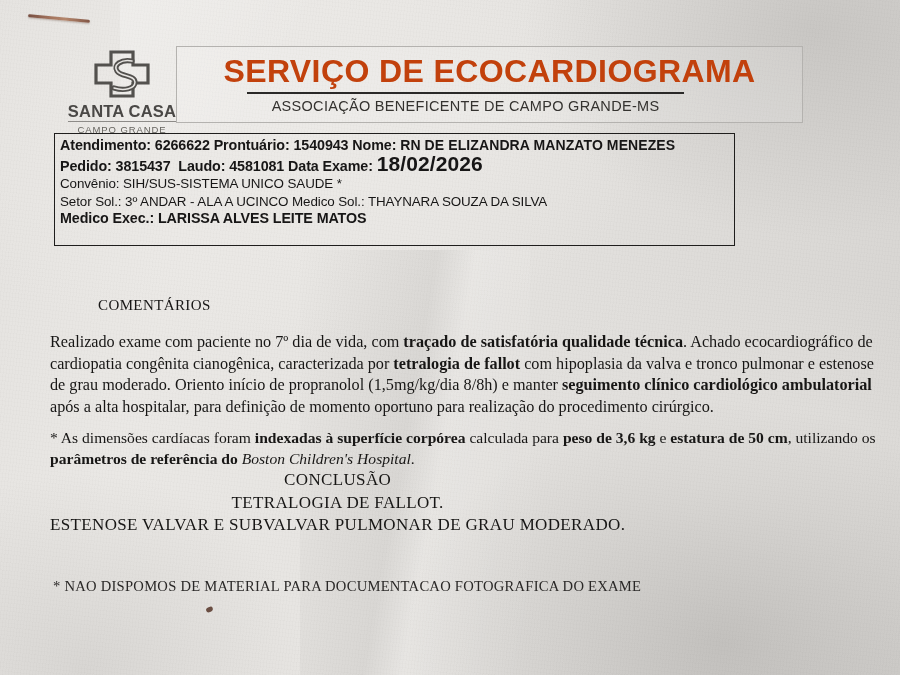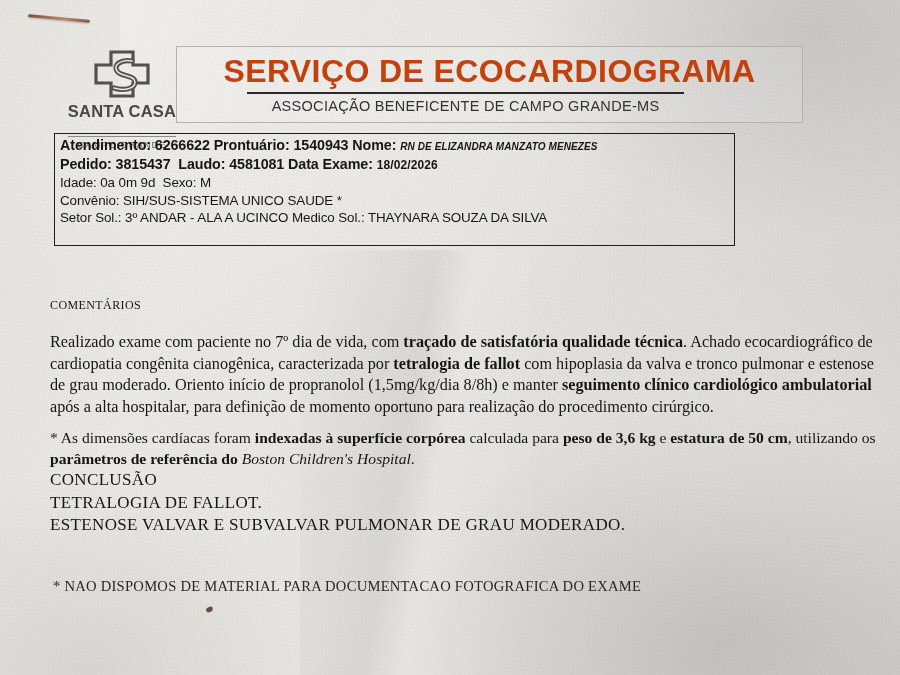--- a/index.html
+++ b/index.html
@@ -87,21 +87,21 @@
   }
   .logo-mark { width: 62px; height: 52px; margin: 0 auto; display: block; }
   .logo-name {
     font-family: "Liberation Sans", sans-serif;
     font-weight: bold;
     font-size: 16.5px;
     letter-spacing: .2px;
     color: #4a4846;
     margin-top: 2px;
     border-bottom: 1px solid #8d8b88;
-    padding-bottom: 15px;
+    padding-bottom: 0;
     display: inline-block;
   }
   .logo-sub {
     font-family: "Liberation Sans", sans-serif;
     font-size: 9.5px;
     letter-spacing: .9px;
     color: #66645f;
     margin-top: 2px;
   }
 
@@ -152,52 +152,54 @@
     color: #171616;
   }
   .data-line {
     font-size: 14.3px;
     line-height: 17.6px;
     white-space: nowrap;
     letter-spacing: -.1px;
   }
   .data-line.bold { font-weight: bold; }
   .data-line .lbl { font-weight: bold; }
-  .data-line .big { font-size: 12px; font-weight: bold; letter-spacing: .1px; }
-  .data-line .nm { font-size: 10px; letter-spacing: .1px; font-style: italic; }
+  .data-line .big { font-size: 21px; font-weight: bold; letter-spacing: .1px; }
+  .data-line .nm { font-size: 14px; letter-spacing: .1px; }
   .data-line.small { font-size: 13.4px; }
 
   
   .report {
     position: absolute;
     left: 50px; top: 294px;
     width: 832px;
     color: #171615;
   }
   .sec-head {
-    font-size: 12px;
+    font-size: 15px;
     line-height: 22px;
     letter-spacing: .4px;
+    margin-left: 48px;
   }
   .para {
     font-size: 16.2px;
     line-height: 21.5px;
     text-align: left;
     margin-top: 16px;
   }
   .para b { font-weight: bold; }
   .note {
     font-size: 15.6px;
     line-height: 21px;
     margin-top: 9px;
   }
   .conclusion {
     position: absolute;
     left: 50px; top: 469px;
     color: #171615;
+    text-align: center;
   }
   .conc-line {
     font-size: 17px;
     line-height: 22.6px;
     letter-spacing: .35px;
     white-space: nowrap;
   }
   .footnote {
     position: absolute;
     left: 53px; top: 578px;
@@ -249,35 +251,33 @@
     </div>
     <div class="data-line bold">
       <span class="lbl">Pedido:</span>
       <span>3815437</span>
       &nbsp;<span class="lbl">Laudo:</span>
       <span>4581081</span>
       <span class="lbl">Data Exame:</span>
       <span class="big">18/02/2026</span>
     </div>
     <div class="data-line small">
-      <span>Idade:</span>
-      <span>0a 0m 9d</span>
-      &nbsp;<span>Sexo:</span>
-      <span>M</span>
-    </div>
-    <div class="data-line small">
       <span>Convênio:</span>
       <span>SIH/SUS-SISTEMA UNICO SAUDE *</span>
     </div>
     <div class="data-line small">
       <span>Setor Sol.:</span>
       <span>3º ANDAR - ALA A UCINCO</span>
       <span>Medico Sol.:</span>
       <span>THAYNARA SOUZA DA SILVA</span>
     </div>
+    <div class="data-line bold">
+      <span class="lbl">Medico Exec.:</span>
+      <span>LARISSA ALVES LEITE MATOS</span>
+    </div>
   </div>
 
   <div class="report">
     <div class="sec-head">COMENTÁRIOS</div>
     <div class="para">
       <span>Realizado exame com paciente no 7º dia de vida, com </span><b>traçado de satisfatória qualidade técnica</b><span>. Achado ecocardiográfico de cardiopatia congênita cianogênica, caracterizada por </span><b>tetralogia de fallot</b><span> com hipoplasia da valva e tronco pulmonar e estenose de grau moderado. Oriento início de propranolol (1,5mg/kg/dia 8/8h) e manter </span><b>seguimento clínico cardiológico ambulatorial</b><span> após a alta hospitalar, para definição de momento oportuno para realização do procedimento cirúrgico.</span>
     </div>
     <div class="note">
       <span>* As dimensões cardíacas foram </span><b>indexadas à superfície corpórea</b><span> calculada para </span><b>peso de 3,6 kg</b><span> e </span><b>estatura de 50 cm</b><span>, utilizando os </span><b>parâmetros de referência do </b><i>Boston Children's Hospital</i><span>.</span>
     </div>

